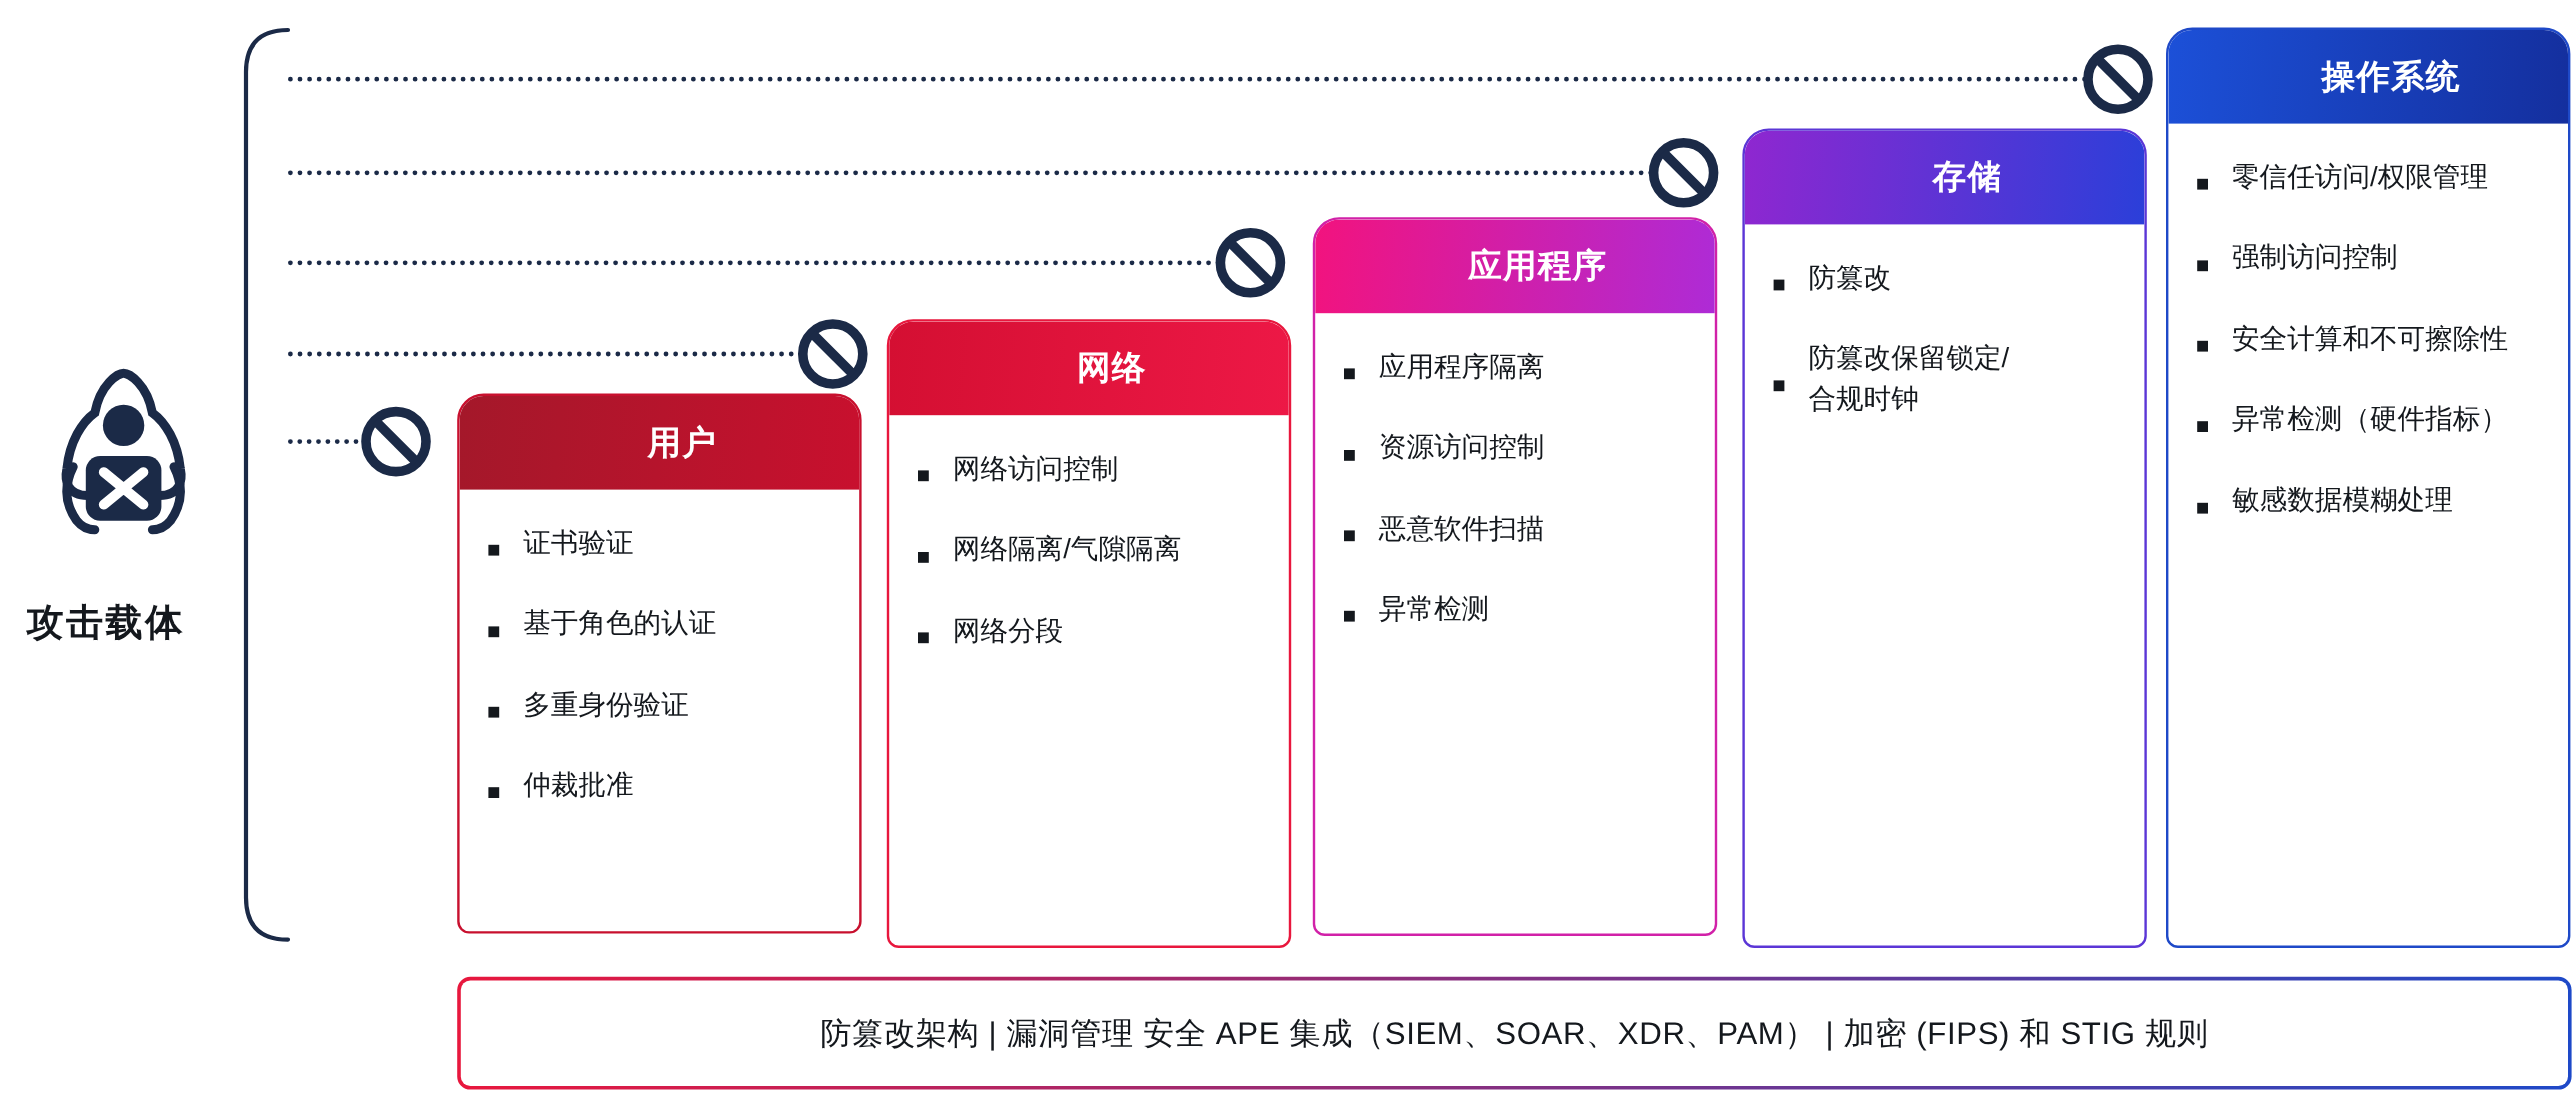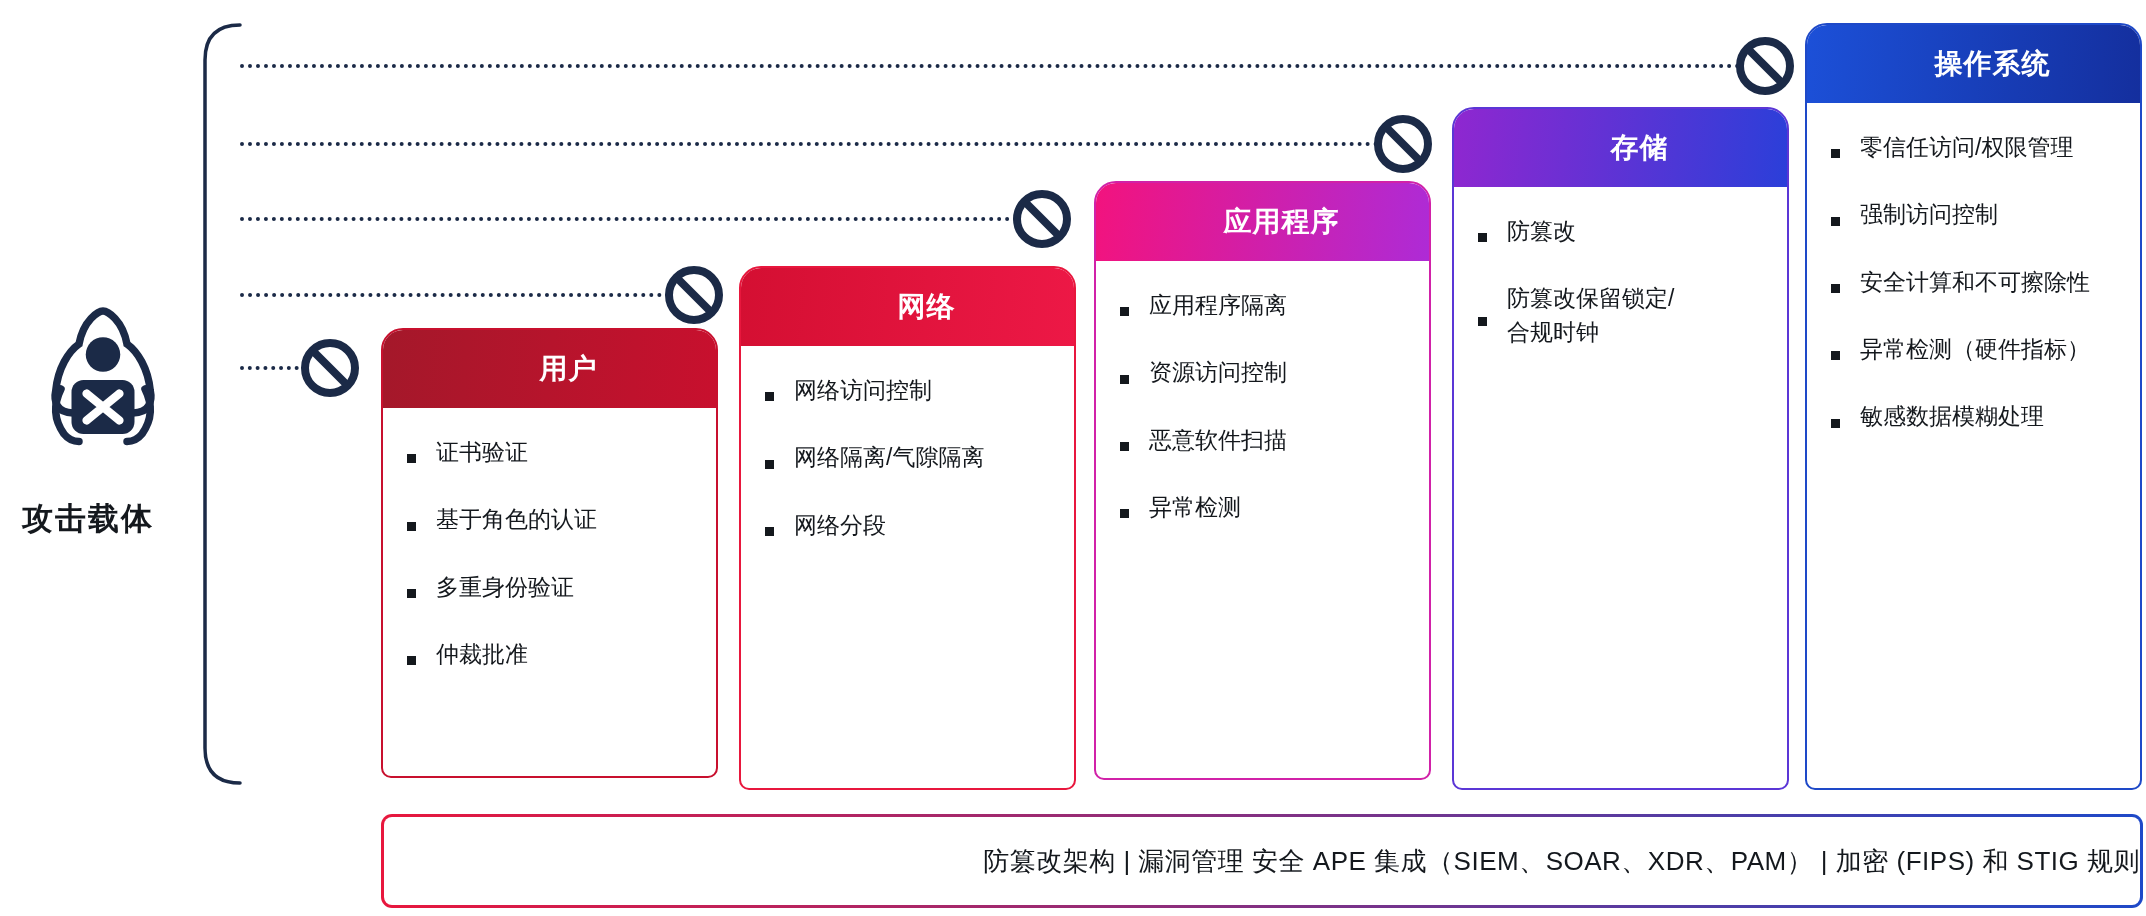--- a/index.html
+++ b/index.html
@@ -40,21 +40,21 @@
     word-break:keep-all;
   }
   .bullet { width:9px; height:9px; background:var(--text,#14181d); flex:0 0 auto; margin-top:12px; }
 
   .banner-wrap {
     position:absolute; left:381px; top:814px; width:1762px; height:94px;
     border-radius:11px; padding:3px; z-index:2;
   }
   .banner-inner {
     width:100%; height:100%; background:#ffffff; border-radius:8px;
-    display:flex; align-items:center; justify-content:flex-end;
+    display:flex; align-items:center; justify-content:center;
     font-size:26px; color:var(--text,#14181d); letter-spacing:0.5px;
   }
 </style>
 </head>
 <body>
 
 <div class="canvas">
 
   <svg class="attacker-svg" width="150" height="168" viewBox="0 0 100 112">
     <path class="ink-stroke" d="M 30 78 C 19 78 17 70 18.5 63 C 20 48 27 37 34 32 C 37 16 47 10 50 10 C 53 10 63 16 66 32 C 73 37 80 48 81.5 63 C 83 70 81 78 70 78" fill="none" stroke-width="5" stroke-linecap="round"></path>

